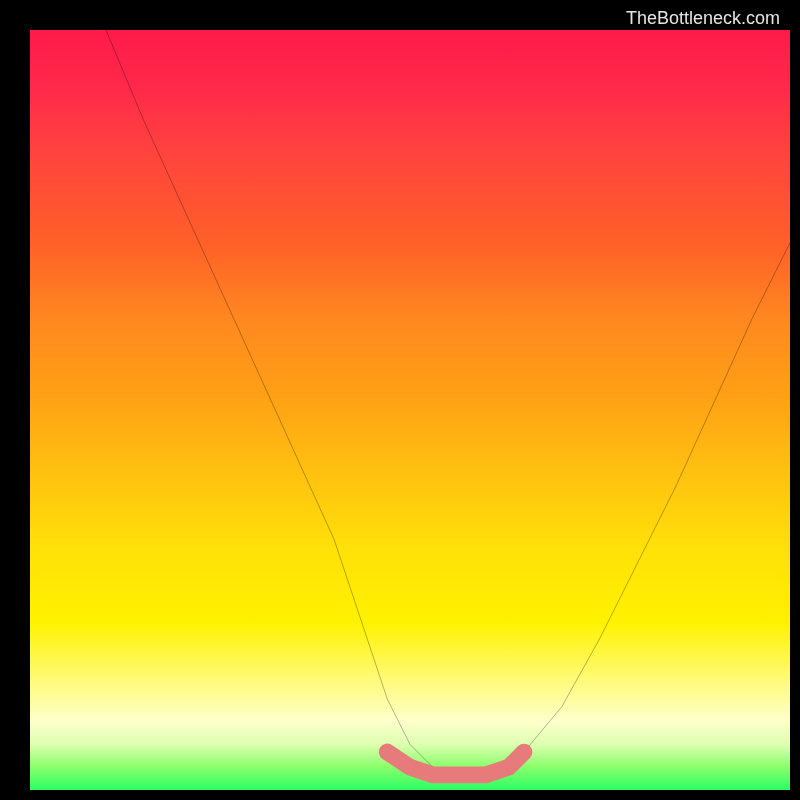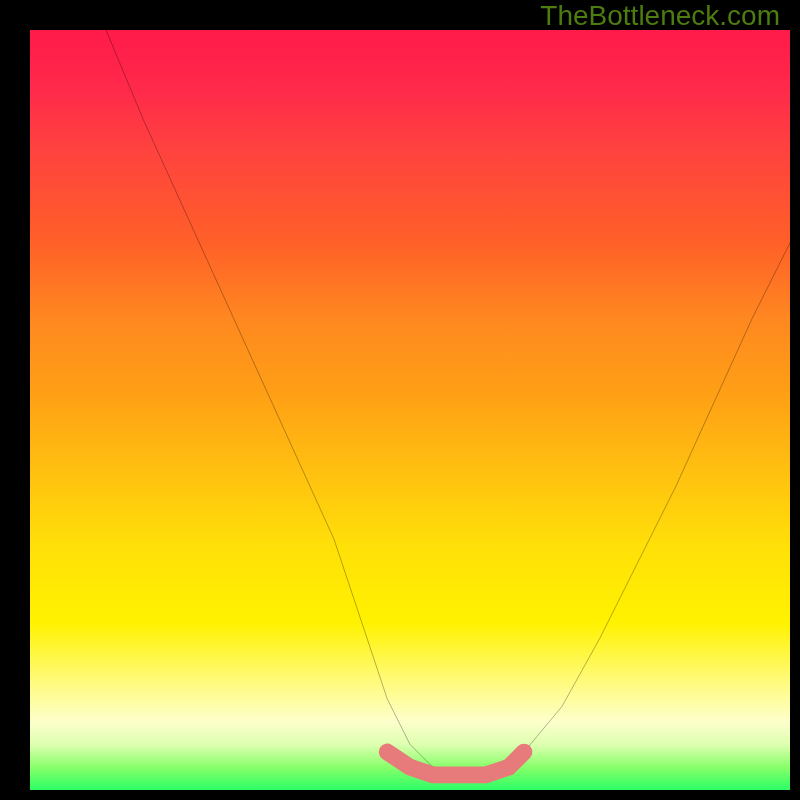--- a/index.html
+++ b/index.html
@@ -6,24 +6,24 @@
     margin: 0;
     padding: 0;
     background: #000;
     width: 800px;
     height: 800px;
     position: relative;
     font-family: Arial, sans-serif;
   }
   .watermark {
     position: absolute;
-    top: 0;
+    top: 8px;
     right: 20px;
-    color: #4d7c0f;
-    font-size: 28px;
+    color: #e5e5e5;
+    font-size: 18px;
     font-weight: 500;
     z-index: 10;
   }
   .plot-area {
     position: absolute;
     left: 30px;
     top: 30px;
     width: 760px;
     height: 760px;
     background: linear-gradient(to bottom,

